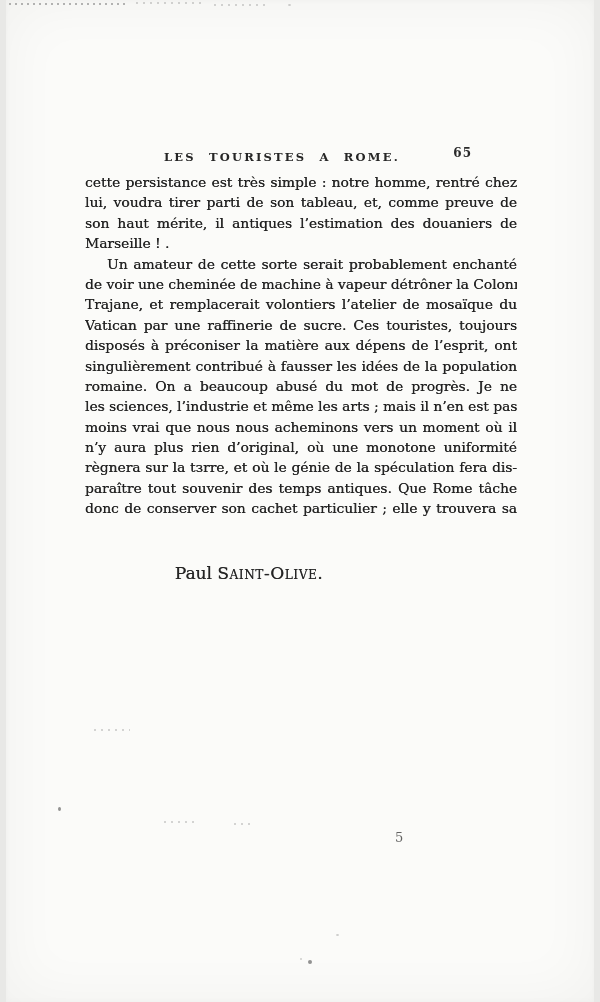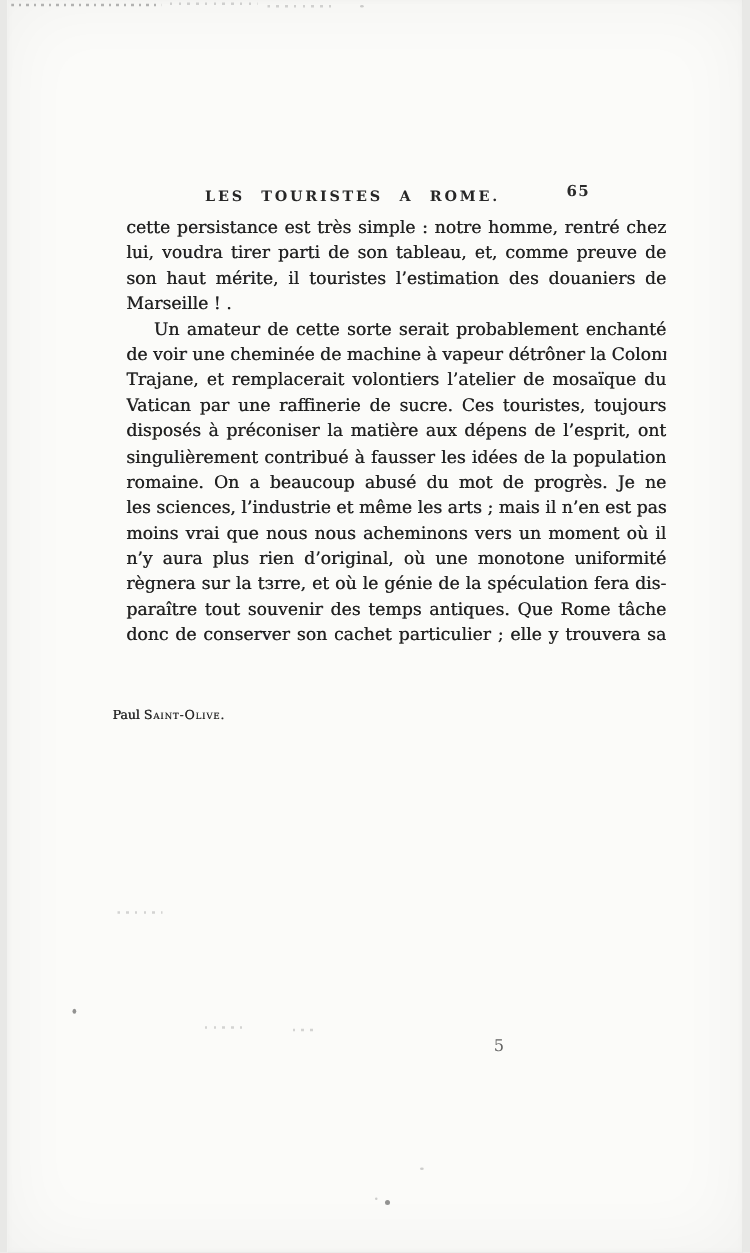--- a/index.html
+++ b/index.html
@@ -18,35 +18,35 @@
   .head-title{
     position:absolute;left:192px;top:2px;transform:translateX(-50%);
     font-size:11.5px;font-weight:bold;letter-spacing:2.2px;word-spacing:7px;
     white-space:nowrap;color:#262626;
   }
   .page-number{
     position:absolute;right:50px;top:-2px;
     font-size:12px;font-weight:bold;letter-spacing:1px;color:#2a2a2a;
   }
   
-  .text-block{position:absolute;left:95px;top:172px;width:432px;}
+  .text-block{position:absolute;left:79px;top:172px;width:432px;}
   .line{
     height:20.4px;line-height:20.4px;
     font-size:13.8px;color:#202020;
     text-align:justify;text-align-last:justify;
     white-space:nowrap;overflow:hidden;
     text-shadow:0.3px 0 0 rgba(32,32,32,0.75);
   }
   .line.indent{text-indent:22px;}
   .line.endpara{text-align:right;text-align-last:left;}
   
   .signature{
     position:absolute;left:84px;top:563px;width:432px;box-sizing:border-box;
-    padding-right:114px;text-align:left;
-    font-size:10px;line-height:20px;color:#242424;
+    padding-right:114px;text-align:center;
+    font-size:17px;line-height:20px;color:#242424;
     text-shadow:0.3px 0 0 rgba(32,32,32,0.7);
   }
   .signature .sc{font-variant:small-caps;letter-spacing:0.6px;}
   
   .gathering-mark{
     position:absolute;left:389px;top:830px;
     font-size:13px;color:#3d3d3d;opacity:0.8;
   }
   
   .artifact{position:absolute;pointer-events:none;}
@@ -66,21 +66,21 @@
   <div class="artifact speck faint" style="left:282px;top:4px;width:3px;height:2px;"></div>
 
   <header class="running-head">
     <span class="head-title">LES TOURISTES A ROME.</span>
     <span class="page-number">65</span>
   </header>
 
   <main class="text-block">
     <div class="line">cette persistance est très simple : notre homme, rentré chez</div>
     <div class="line">lui, voudra tirer parti de son tableau, et, comme preuve de</div>
-    <div class="line">son haut mérite, il touristes l’estimation des douaniers de</div>
+    <div class="line">son haut mérite, il antiques l’estimation des douaniers de</div>
     <div class="line endpara">Marseille ! .</div>
     <div class="line indent">Un amateur de cette sorte serait probablement enchanté</div>
     <div class="line">de voir une cheminée de machine à vapeur détrôner la Colonne</div>
     <div class="line">Trajane, et remplacerait volontiers l’atelier de mosaïque du</div>
     <div class="line">Vatican par une raffinerie de sucre. Ces touristes, toujours</div>
     <div class="line">disposés à préconiser la matière aux dépens de l’esprit, ont</div>
     <div class="line">singulièrement contribué à fausser les idées de la population</div>
     <div class="line">romaine. On a beaucoup abusé du mot de progrès. Je ne</div>
     <div class="line">les sciences, l’industrie et même les arts ; mais il n’en est pas</div>
     <div class="line">moins vrai que nous nous acheminons vers un moment où il</div>

